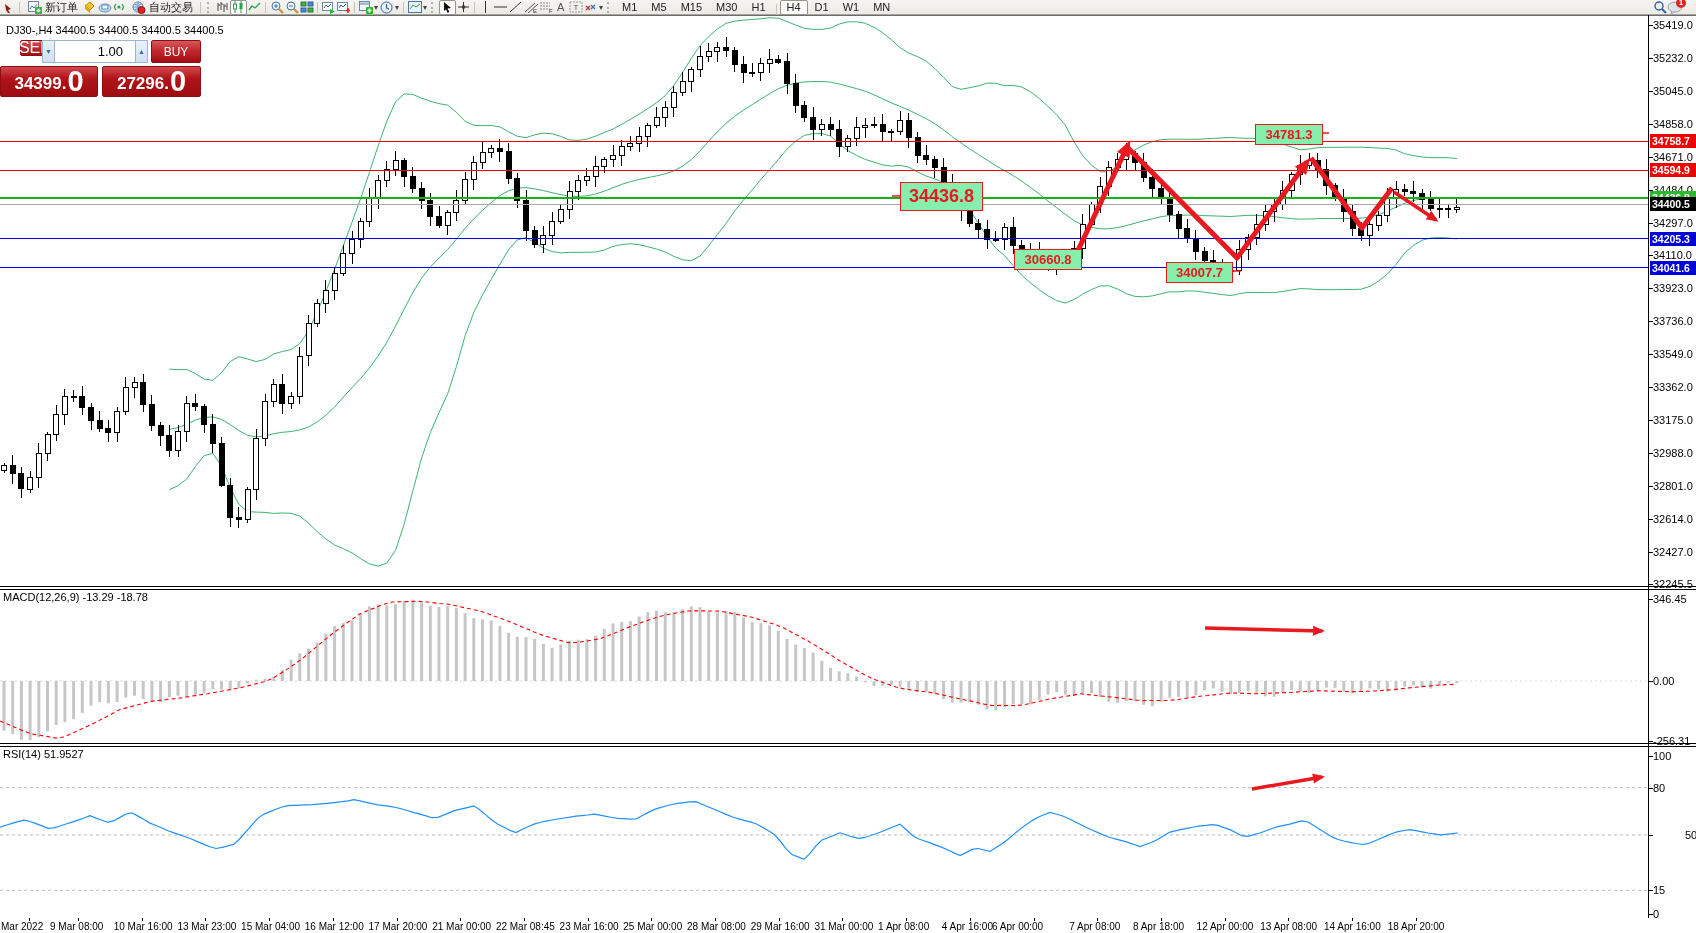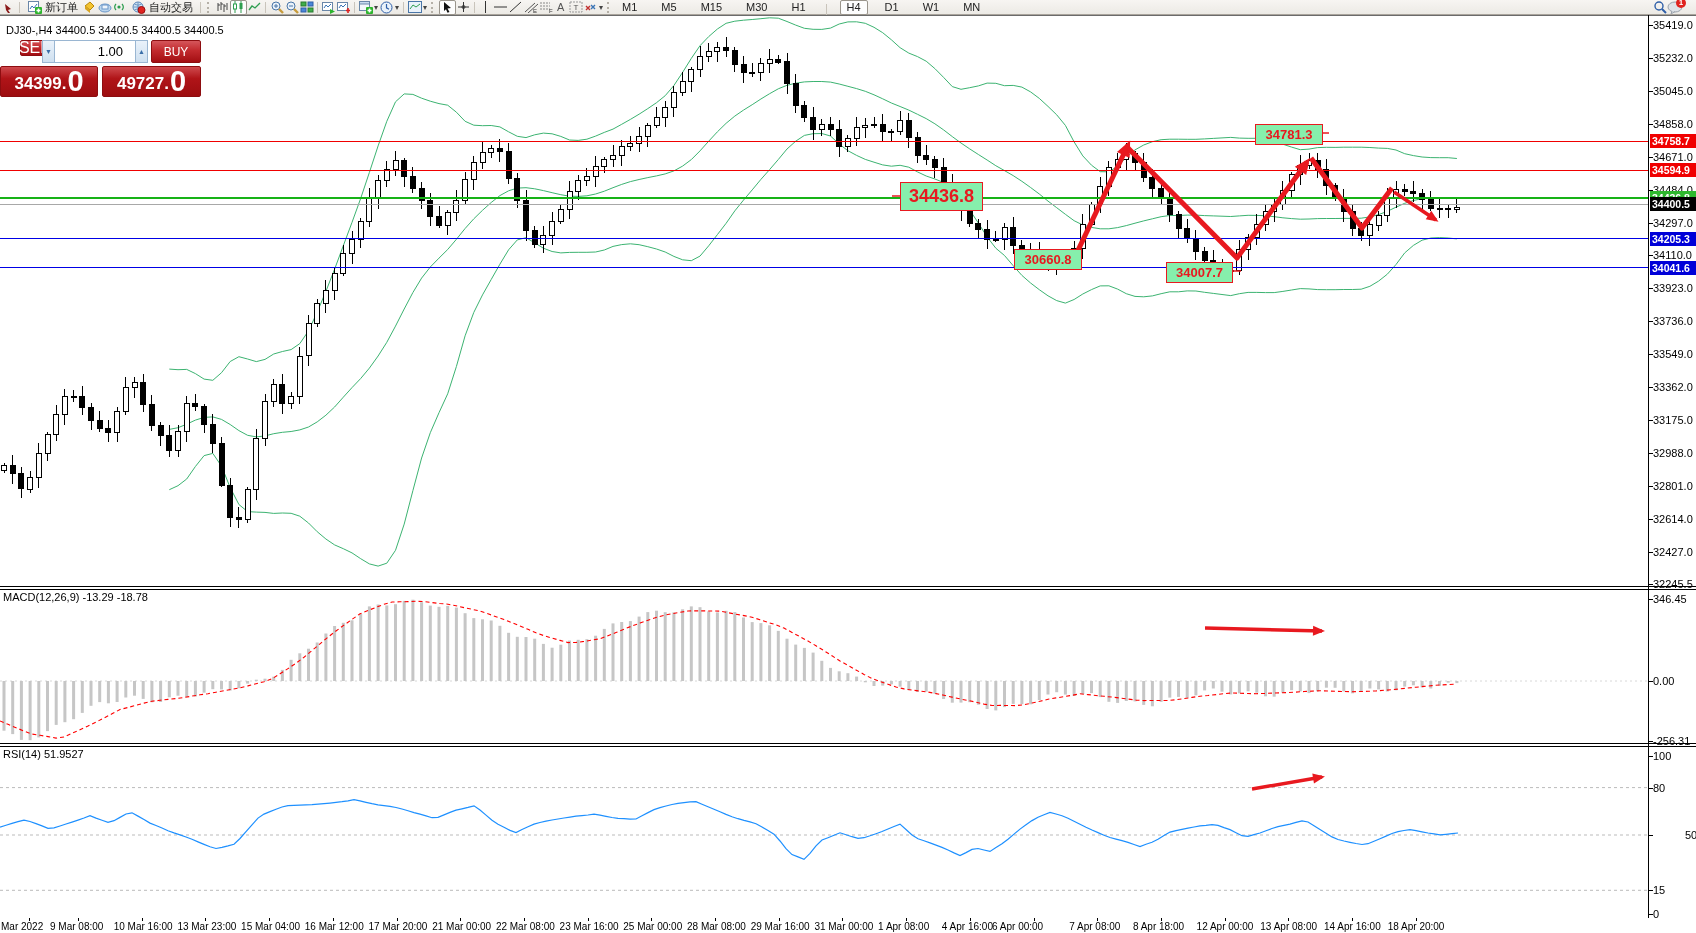--- a/index.html
+++ b/index.html
@@ -249,21 +249,21 @@
       </svg>
     </span>
   <span class="ico">
       <svg width="13" height="12">
         <path d="M2,9 l4,-4 m0,4 l-4,-4" stroke="#c2302f" stroke-width="1.4"></path>
         <path d="M7,4 l4,4 m0,-4 l-4,4" stroke="#3a74b5" stroke-width="1.4"></path>
       </svg>
     </span>
   <span class="caret">▾</span>
   <i class="grip"></i>
-  <span id="tf-group" style="display:inline-flex;align-items:flex-end;gap:10px;">
+  <span id="tf-group" style="display:inline-flex;align-items:flex-end;">
       <span class="tf">M1</span>
       <span class="tf">M5</span>
       <span class="tf">M15</span>
       <span class="tf">M30</span>
       <span class="tf">H1</span>
       <i class="sep"></i>
       <span class="tf active">H4</span>
       <span class="tf">D1</span>
       <span class="tf">W1</span>
       <span class="tf">MN</span>
@@ -925,21 +925,21 @@
     <div class="time-label" style="left: 177.4px;">13 Mar 23:00</div>
     <div class="time-tick" style="left: 205.4px;"></div>
     <div class="time-label" style="left: 241.1px;">15 Mar 04:00</div>
     <div class="time-tick" style="left: 269.1px;"></div>
     <div class="time-label" style="left: 304.8px;">16 Mar 12:00</div>
     <div class="time-tick" style="left: 332.8px;"></div>
     <div class="time-label" style="left: 368.5px;">17 Mar 20:00</div>
     <div class="time-tick" style="left: 396.5px;"></div>
     <div class="time-label" style="left: 432.2px;">21 Mar 00:00</div>
     <div class="time-tick" style="left: 460.2px;"></div>
-    <div class="time-label" style="left: 495.9px;">22 Mar 08:00</div>
+    <div class="time-label" style="left: 495.9px;">22 Mar 08:45</div>
     <div class="time-tick" style="left: 523.9px;"></div>
     <div class="time-label" style="left: 559.6px;">23 Mar 16:00</div>
     <div class="time-tick" style="left: 587.6px;"></div>
     <div class="time-label" style="left: 623.3px;">25 Mar 00:00</div>
     <div class="time-tick" style="left: 651.3px;"></div>
     <div class="time-label" style="left: 687px;">28 Mar 08:00</div>
     <div class="time-tick" style="left: 715px;"></div>
     <div class="time-label" style="left: 750.7px;">29 Mar 16:00</div>
     <div class="time-tick" style="left: 778.7px;"></div>
     <div class="time-label" style="left: 814.4px;">31 Mar 00:00</div>
@@ -977,17 +977,17 @@
     <input class="vol-input" value="1.00" style="">
     <div class="vol-btn">▲</div>
   </div>
   <div class="tp-btn tp-buy">BUY</div>
   <div class="tp-price tpl">
     <span class="p-main">34399</span>
       <span class="p-dot">.</span>
       <span class="p-big">0</span>
   </div>
   <div class="tp-price tpr">
-    <span class="p-main">49727</span>
+    <span class="p-main">27296</span>
       <span class="p-dot">.</span>
       <span class="p-big">0</span>
   </div>
 </div>
 
 </body></html>

